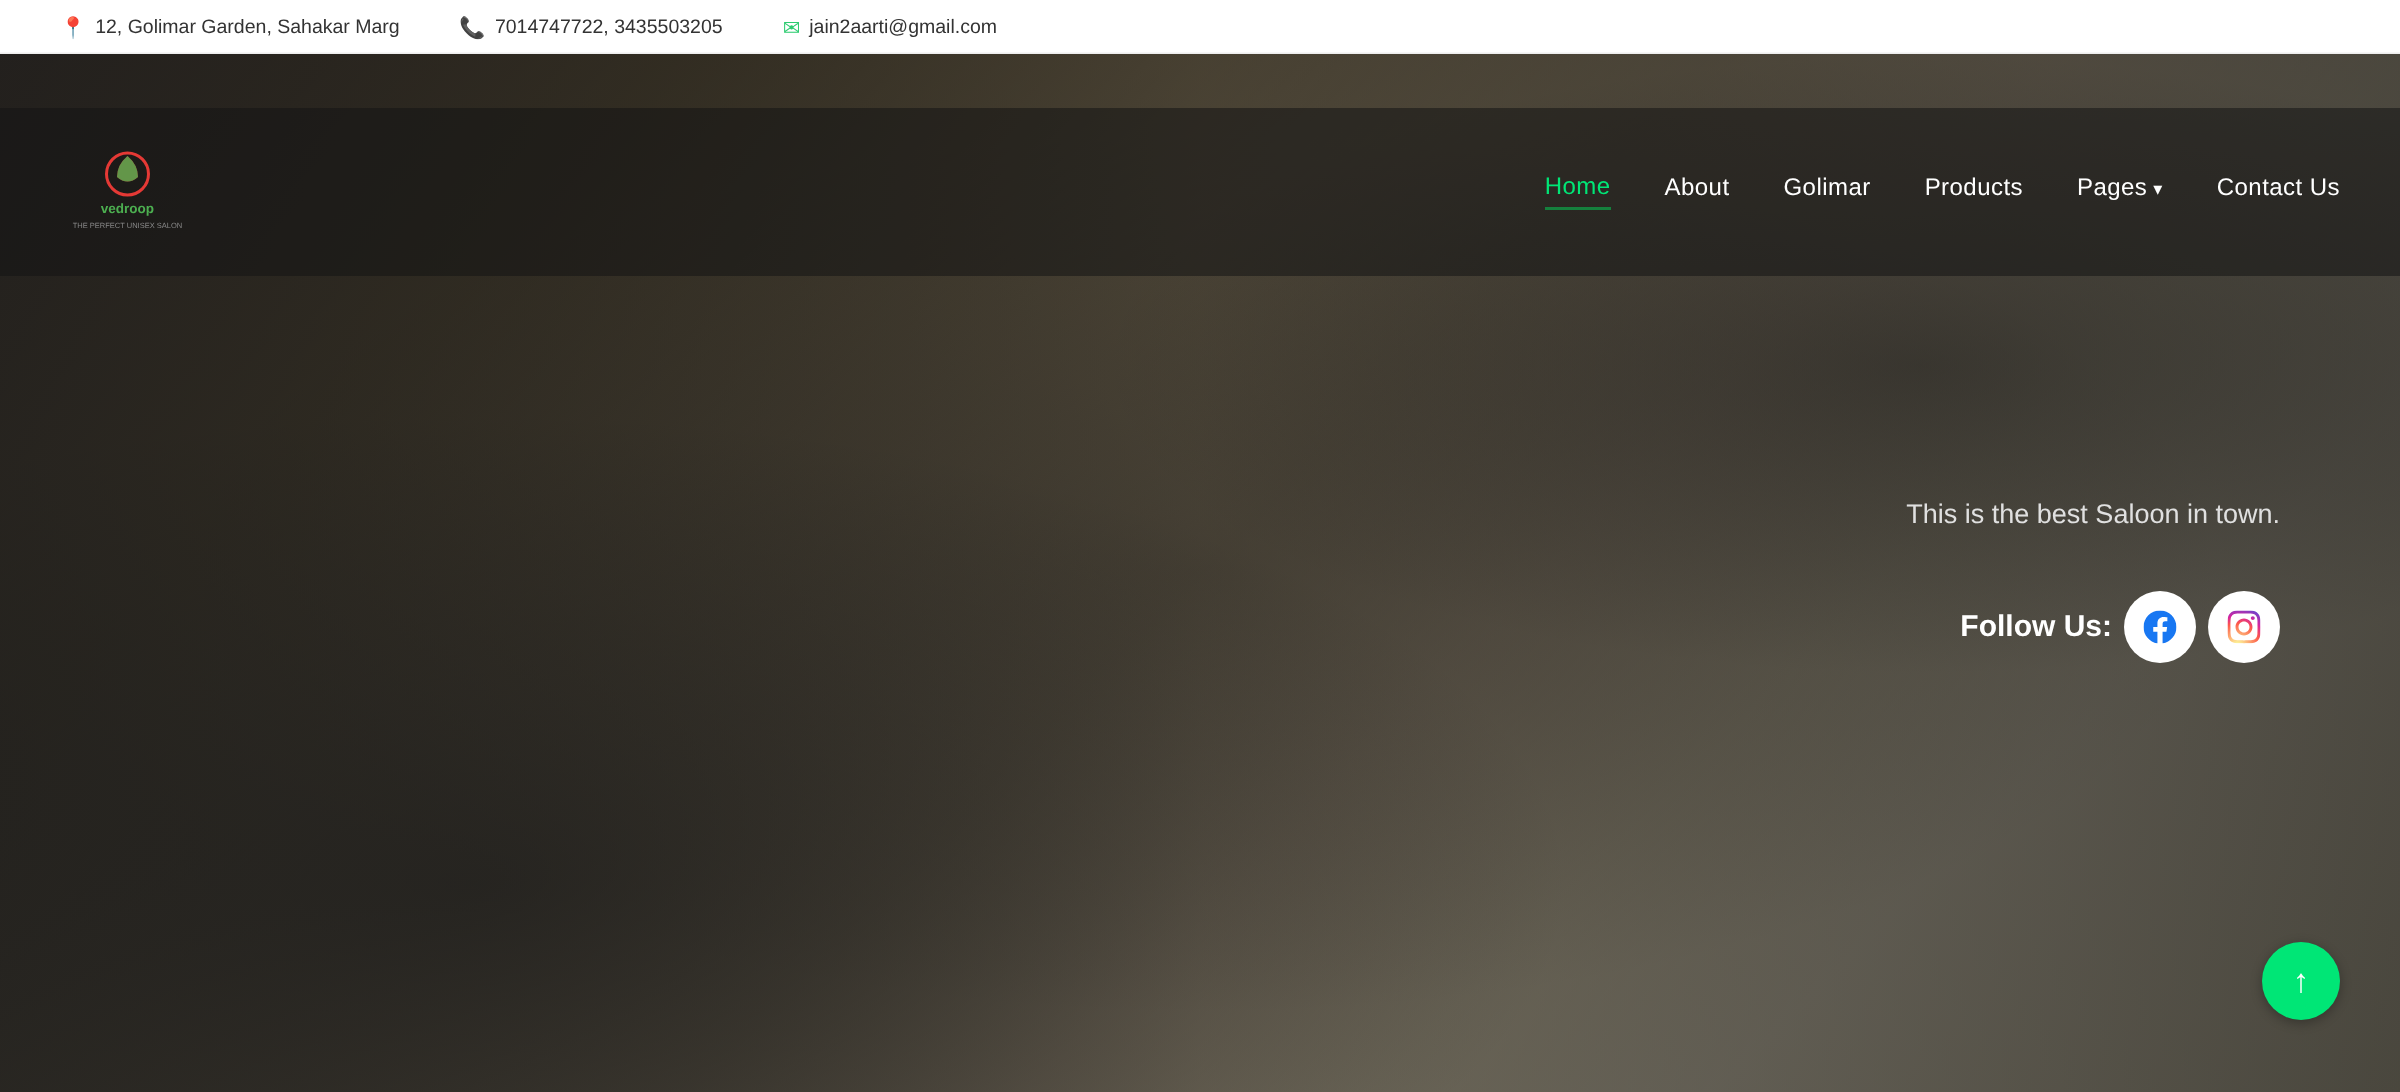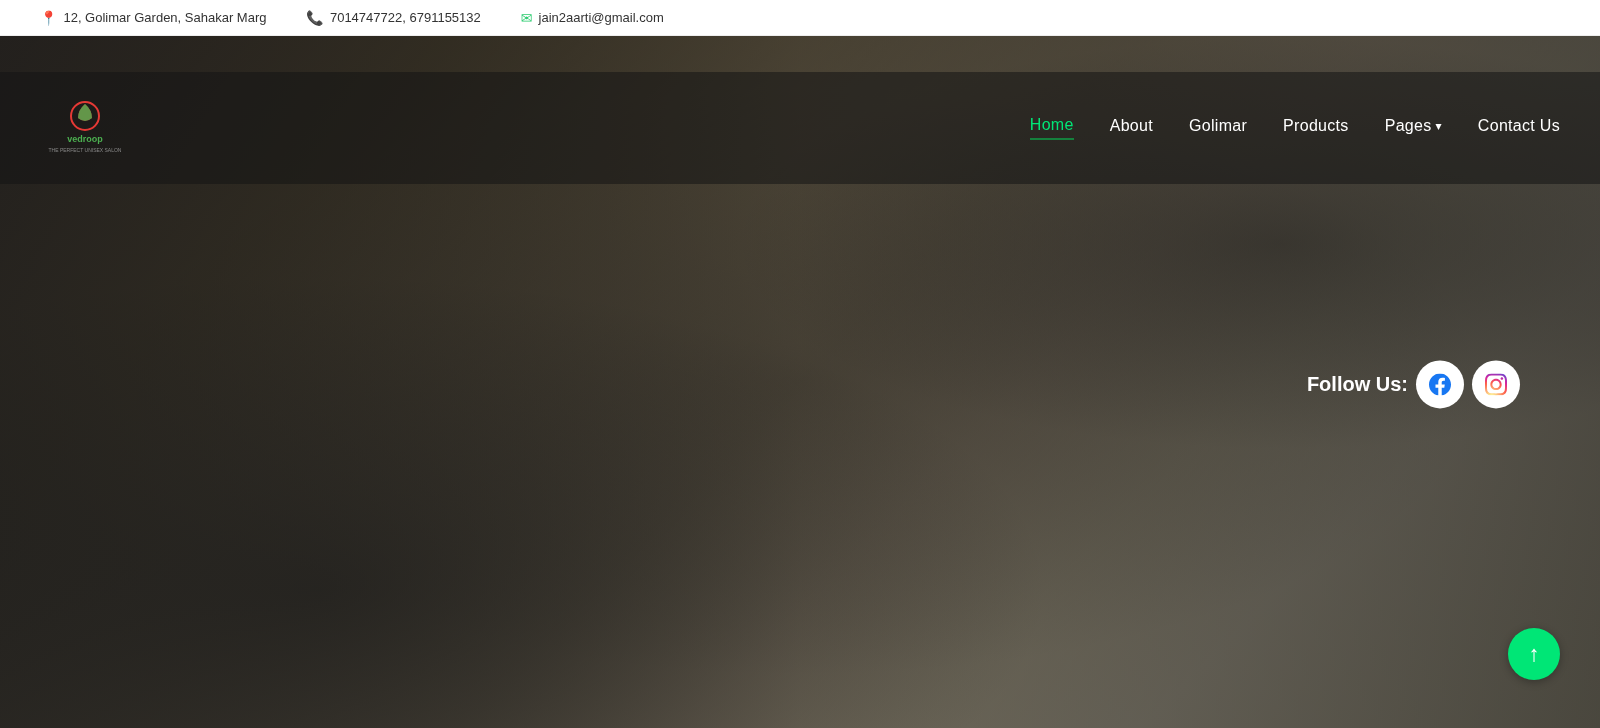--- a/index.html
+++ b/index.html
@@ -200,21 +200,21 @@
 </head>
 <body>
 
 <div class="top-bar">
   <div class="top-bar-item">
     <span class="top-bar-icon">📍</span>
     <span>12, Golimar Garden, Sahakar Marg</span>
   </div>
   <div class="top-bar-item">
     <span class="top-bar-icon">📞</span>
-    <span>7014747722, 6791155132</span>
+    <span>7014747722, 3435503205</span>
   </div>
   <div class="top-bar-item">
     <span class="top-bar-icon">✉</span>
     <span>jain2aarti@gmail.com</span>
   </div>
 </div>
 
 <div class="hero">
 
   <div class="hero-scene"></div>
@@ -244,20 +244,21 @@
         <span class="pages-item">
           <span>Pages</span>
           <span class="chevron-down">▾</span>
         </span>
       </a>
       <a>Contact Us</a>
     </nav>
   </div>
 
   <div class="hero-content">
+    <p class="hero-subtitle">This is the best Saloon in town.</p>
 
     <div class="follow-row">
       <span class="follow-label">Follow Us:</span>
       <a class="social-btn facebook" title="Facebook">
         <svg width="22" height="22" viewBox="0 0 24 24" fill="#1877f2" xmlns="http://www.w3.org/2000/svg">
           <path d="M24 12.073C24 5.405 18.627 0 12 0S0 5.405 0 12.073C0 18.1 4.388 23.094 10.125 24v-8.437H7.078v-3.49h3.047V9.413c0-3.025 1.792-4.697 4.533-4.697 1.312 0 2.686.235 2.686.235v2.97h-1.513c-1.491 0-1.956.93-1.956 1.886v2.267h3.328l-.532 3.49h-2.796V24C19.612 23.094 24 18.1 24 12.073z"></path>
         </svg>
       </a>
       <a class="social-btn instagram" title="Instagram">
         <svg width="22" height="22" viewBox="0 0 24 24" xmlns="http://www.w3.org/2000/svg">

